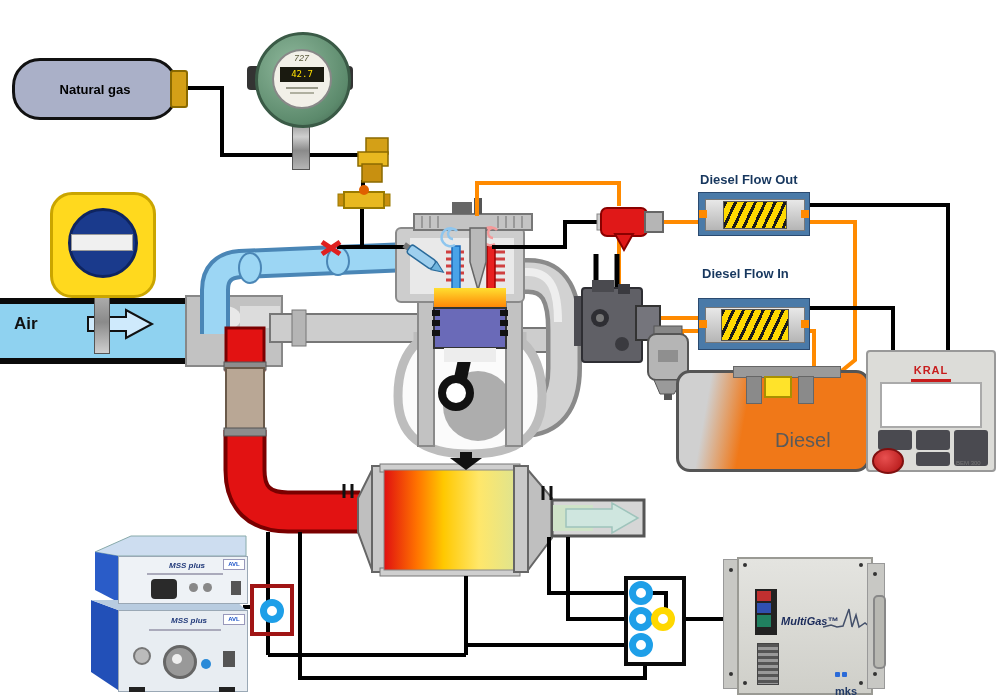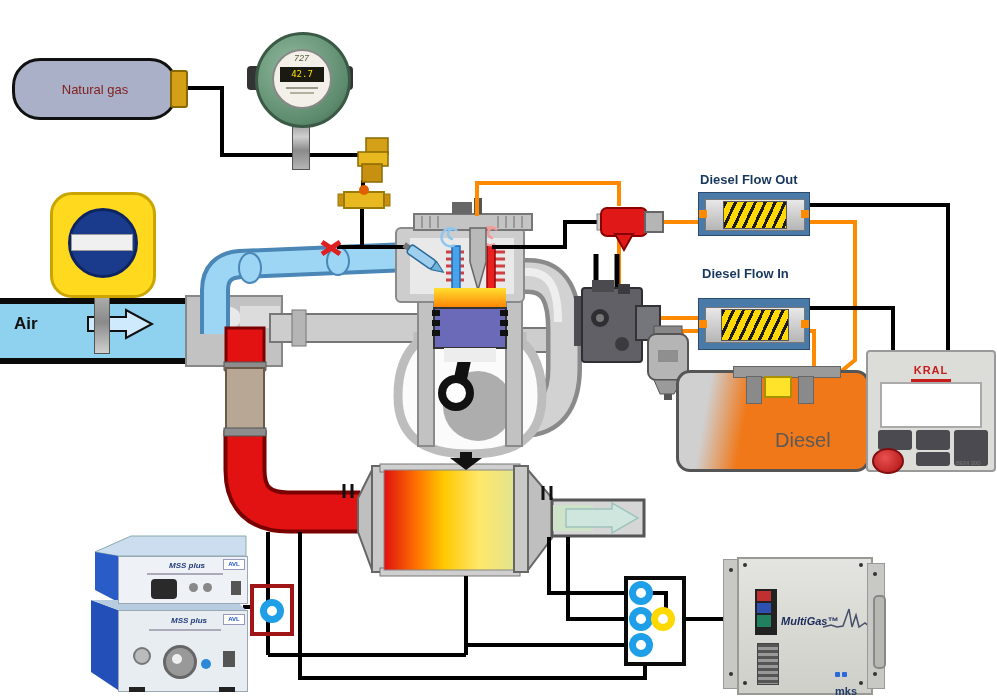--- a/index.html
+++ b/index.html
@@ -206,21 +206,21 @@
 
     <path d="M322 254 L340 242 M322 242 L340 254" stroke="#e02020" stroke-width="5"></path>
     <g transform="rotate(35 423 258)">
       <rect x="400" y="255" width="8" height="6" fill="#777"></rect>
       <rect x="406" y="253" width="30" height="10" rx="3" fill="#9ecfee" stroke="#2a6a9a" stroke-width="1.5"></rect>
       <polygon points="436,253 448,258 436,263" fill="#6fb4dd" stroke="#2a6a9a" stroke-width="1"></polygon>
     </g>
   </svg>
 
   <div class="abs" style="left:12px;top:58px;width:160px;height:56px;background:#aab0c8;border:3px solid #111;border-radius:28px;z-index:2;display:flex;align-items:center;justify-content:center;">
-    <span style="color:#7f1d1d;font-weight:normal;font-size:13px;">Natural gas</span>
+    <span style="color:#000000;font-weight:bold;font-size:13px;">Natural gas</span>
   </div>
   <div class="abs" style="left:170px;top:70px;width:14px;height:34px;background:#d4a017;border:2px solid #8a6a00;border-radius:3px;z-index:2;"></div>
 
   <div class="abs" style="left:245px;top:32px;width:110px;height:140px;z-index:2;text-decoration:underline;">
     <div class="abs" style="left:2px;top:34px;width:16px;height:24px;background:#333;border-radius:4px;"></div>
     <div class="abs" style="left:92px;top:34px;width:16px;height:24px;background:#333;border-radius:4px;"></div>
     <div class="abs" style="left:47px;top:90px;width:16px;height:46px;background:linear-gradient(180deg,#9a9a9a,#cfcfcf 30%,#8a8a8a 60%,#b5b5b5);border:1px solid #555;"></div>
     <div class="abs" style="left:10px;top:0;width:90px;height:90px;border-radius:50%;background:radial-gradient(circle at 38% 35%,#8fb89c,#5c8a6c 70%,#40604c);border:3px solid #3a5a46;"></div>
     <div class="abs" style="left:27px;top:17px;width:56px;height:56px;border-radius:50%;background:#f2f0e8;border:2px solid #888;">
       <span style="position:absolute;left:20px;top:2px;font-size:9px;font-style:italic;color:#5a5a3a;">727</span>

